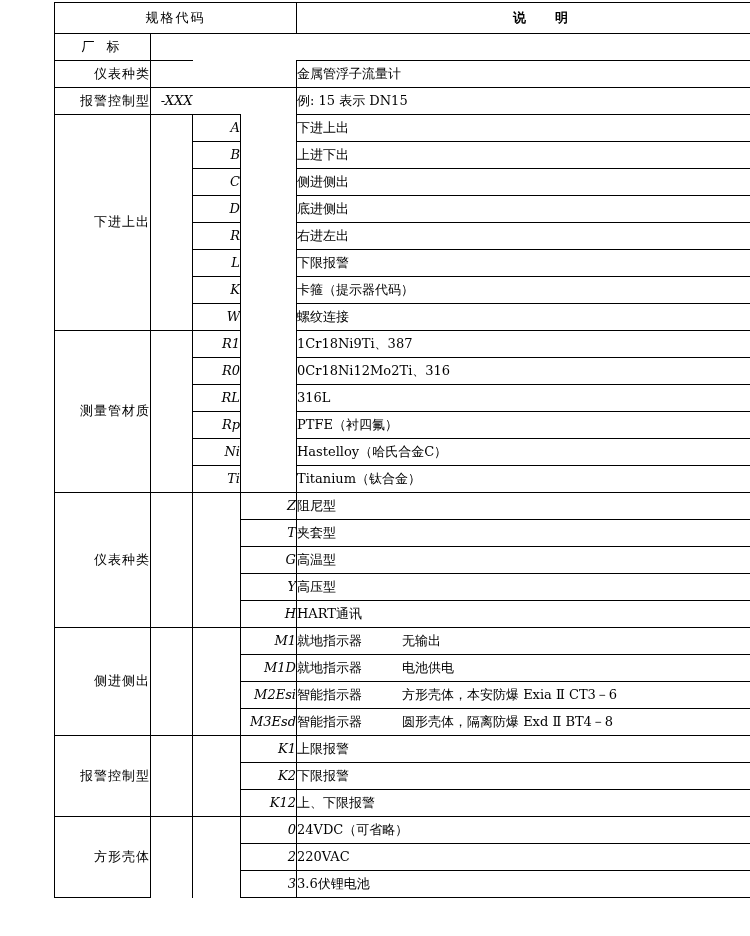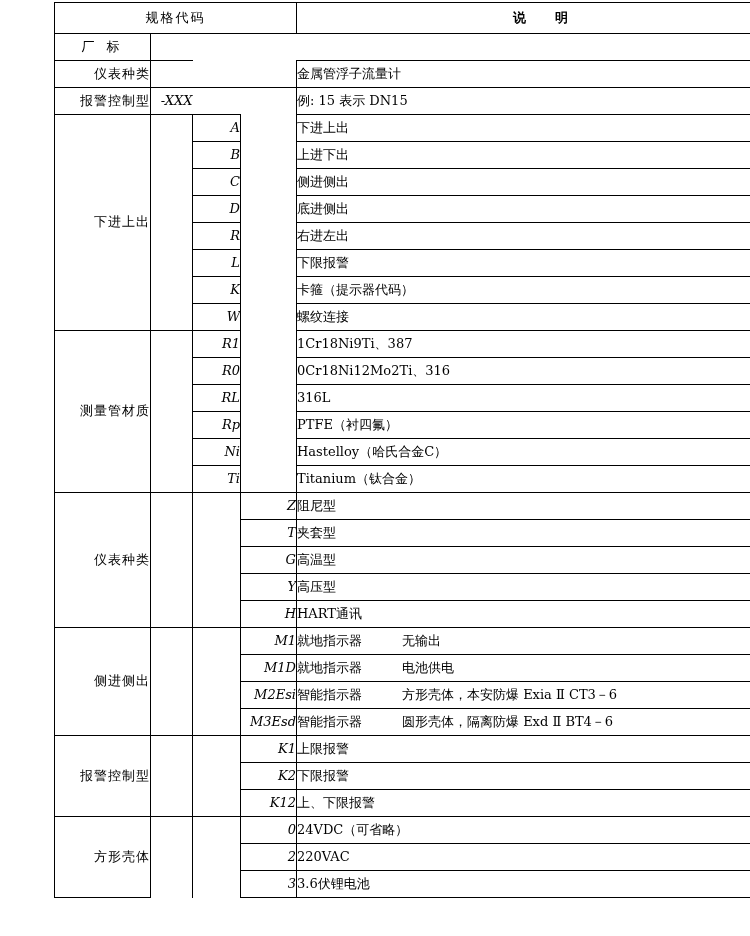--- a/index.html
+++ b/index.html
@@ -239,21 +239,21 @@
       <tr>
         <td class="codecell">M1D</td>
         <td class="desccell"><span>就地指示器</span><span class="gap1"></span><span>电池供电</span></td>
       </tr>
       <tr>
         <td class="codecell">M2Esi</td>
         <td class="desccell"><span>智能指示器</span><span class="gap1"></span><span>方形壳体，本安防爆 Exia Ⅱ CT3－6</span></td>
       </tr>
       <tr>
         <td class="codecell">M3Esd</td>
-        <td class="desccell"><span>智能指示器</span><span class="gap1"></span><span>圆形壳体，隔离防爆 Exd Ⅱ BT4－6</span></td>
+        <td class="desccell"><span>智能指示器</span><span class="gap1"></span><span>圆形壳体，隔离防爆 Exd Ⅱ BT4－8</span></td>
       </tr>
 
       <tr>
         <td class="grouplabel" rowspan="3">报警控制型</td>
         <td class="blankcell nob-r nob-b" rowspan="3"></td>
         <td class="blankcell nob-r nob-b" rowspan="3"></td>
         <td class="codecell">K1</td>
         <td class="desccell">上限报警</td>
       </tr>
       <tr>

